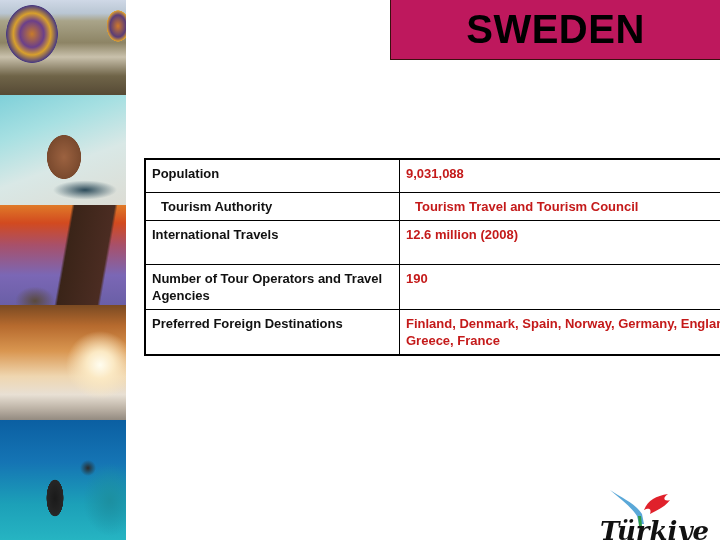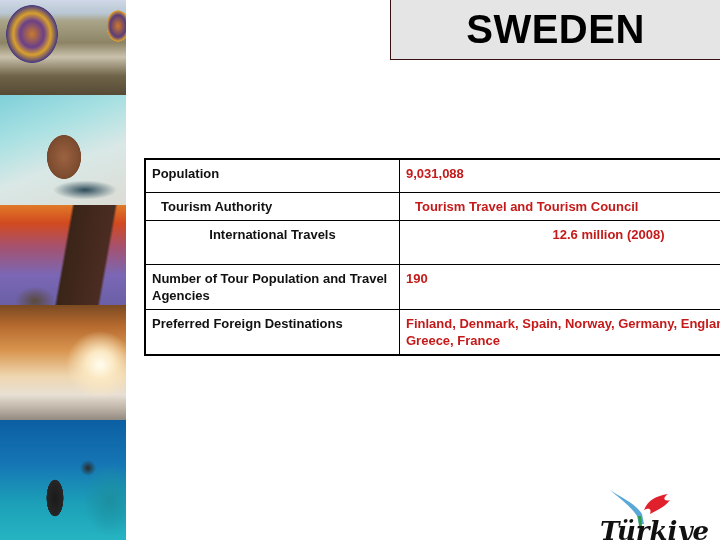--- a/index.html
+++ b/index.html
@@ -27,32 +27,32 @@
           radial-gradient(circle 34px at 100px 60px, #fffdf0 0%, #fbe9c4 40%, rgba(0,0,0,0) 100%),
           linear-gradient(180deg, #7a4a22 0%, #b66a2e 18%, #d99650 40%, #efd6b0 62%, #e8e0d4 78%, #bdb3a6 90%, #938a80 100%); }
   .p5 { top:420px; height:120px;
         background:
           radial-gradient(ellipse 14px 30px at 55px 78px, #1a1a1a 0%, #262626 60%, rgba(0,0,0,0) 62%),
           radial-gradient(ellipse 10px 10px at 88px 48px, #2a2a2a 0%, rgba(0,0,0,0) 80%),
           radial-gradient(ellipse 30px 40px at 110px 80px, #1c8fa0 0%, rgba(0,0,0,0) 90%),
           linear-gradient(180deg, #0b5fa2 0%, #1574b4 35%, #1ca0b8 70%, #26b4c2 100%); }
 
   .title-box { position:absolute; left:390px; top:0; width:330px; height:60px;
-               background:#e5e5e5; border-left:1px solid #3a1010; border-bottom:1px solid #3a1010;
+               background:#be185d; border-left:1px solid #3a1010; border-bottom:1px solid #3a1010;
                box-sizing:border-box; display:flex; align-items:center; justify-content:center; }
   .title-box span { font-size:40px; font-weight:bold; color:#000; letter-spacing:0.5px; }
 
   table.info { position:absolute; left:144px; top:158px; width:675px; border-collapse:collapse;
                border:2px solid #000; font-size:13px; font-weight:bold; }
   table.info td { border:1px solid #000; vertical-align:top; padding:5px 6px; line-height:17px; }
   table.info td.k { width:232px; color:#111; }
   table.info td.v { color:#c41a1a; }
   tr.r0 td { height:22px; }
   tr.r1 td { height:16px;padding-left:15px; }
-  tr.r2 td { height:33px;text-align:center; }
+  tr.r2 td { height:33px; }
   tr.r3 td { height:33px; }
   tr.r4 td { height:29px; }
   tr.r5 td { height:31px; }
 
   .logo { position:absolute; left:592px; top:480px; width:124px; height:66px; }
 </style>
 </head>
 <body>
 
 <div class="strip">
@@ -75,21 +75,21 @@
   </tr>
   <tr class="r1">
     <td class="k">Tourism Authority</td>
     <td class="v">Tourism Travel and Tourism Council</td>
   </tr>
   <tr class="r2">
     <td class="k">International Travels</td>
     <td class="v">12.6 million (2008)</td>
   </tr>
   <tr class="r4">
-    <td class="k">Number of Tour Population and Travel Agencies</td>
+    <td class="k">Number of Tour Operators and Travel Agencies</td>
     <td class="v">190</td>
   </tr>
   <tr class="r5">
     <td class="k">Preferred Foreign Destinations</td>
     <td class="v">Finland, Denmark, Spain, Norway, Germany, England, Italy, Greece, France</td>
   </tr>
 </tbody>
   </table>
 
 <div class="logo">

